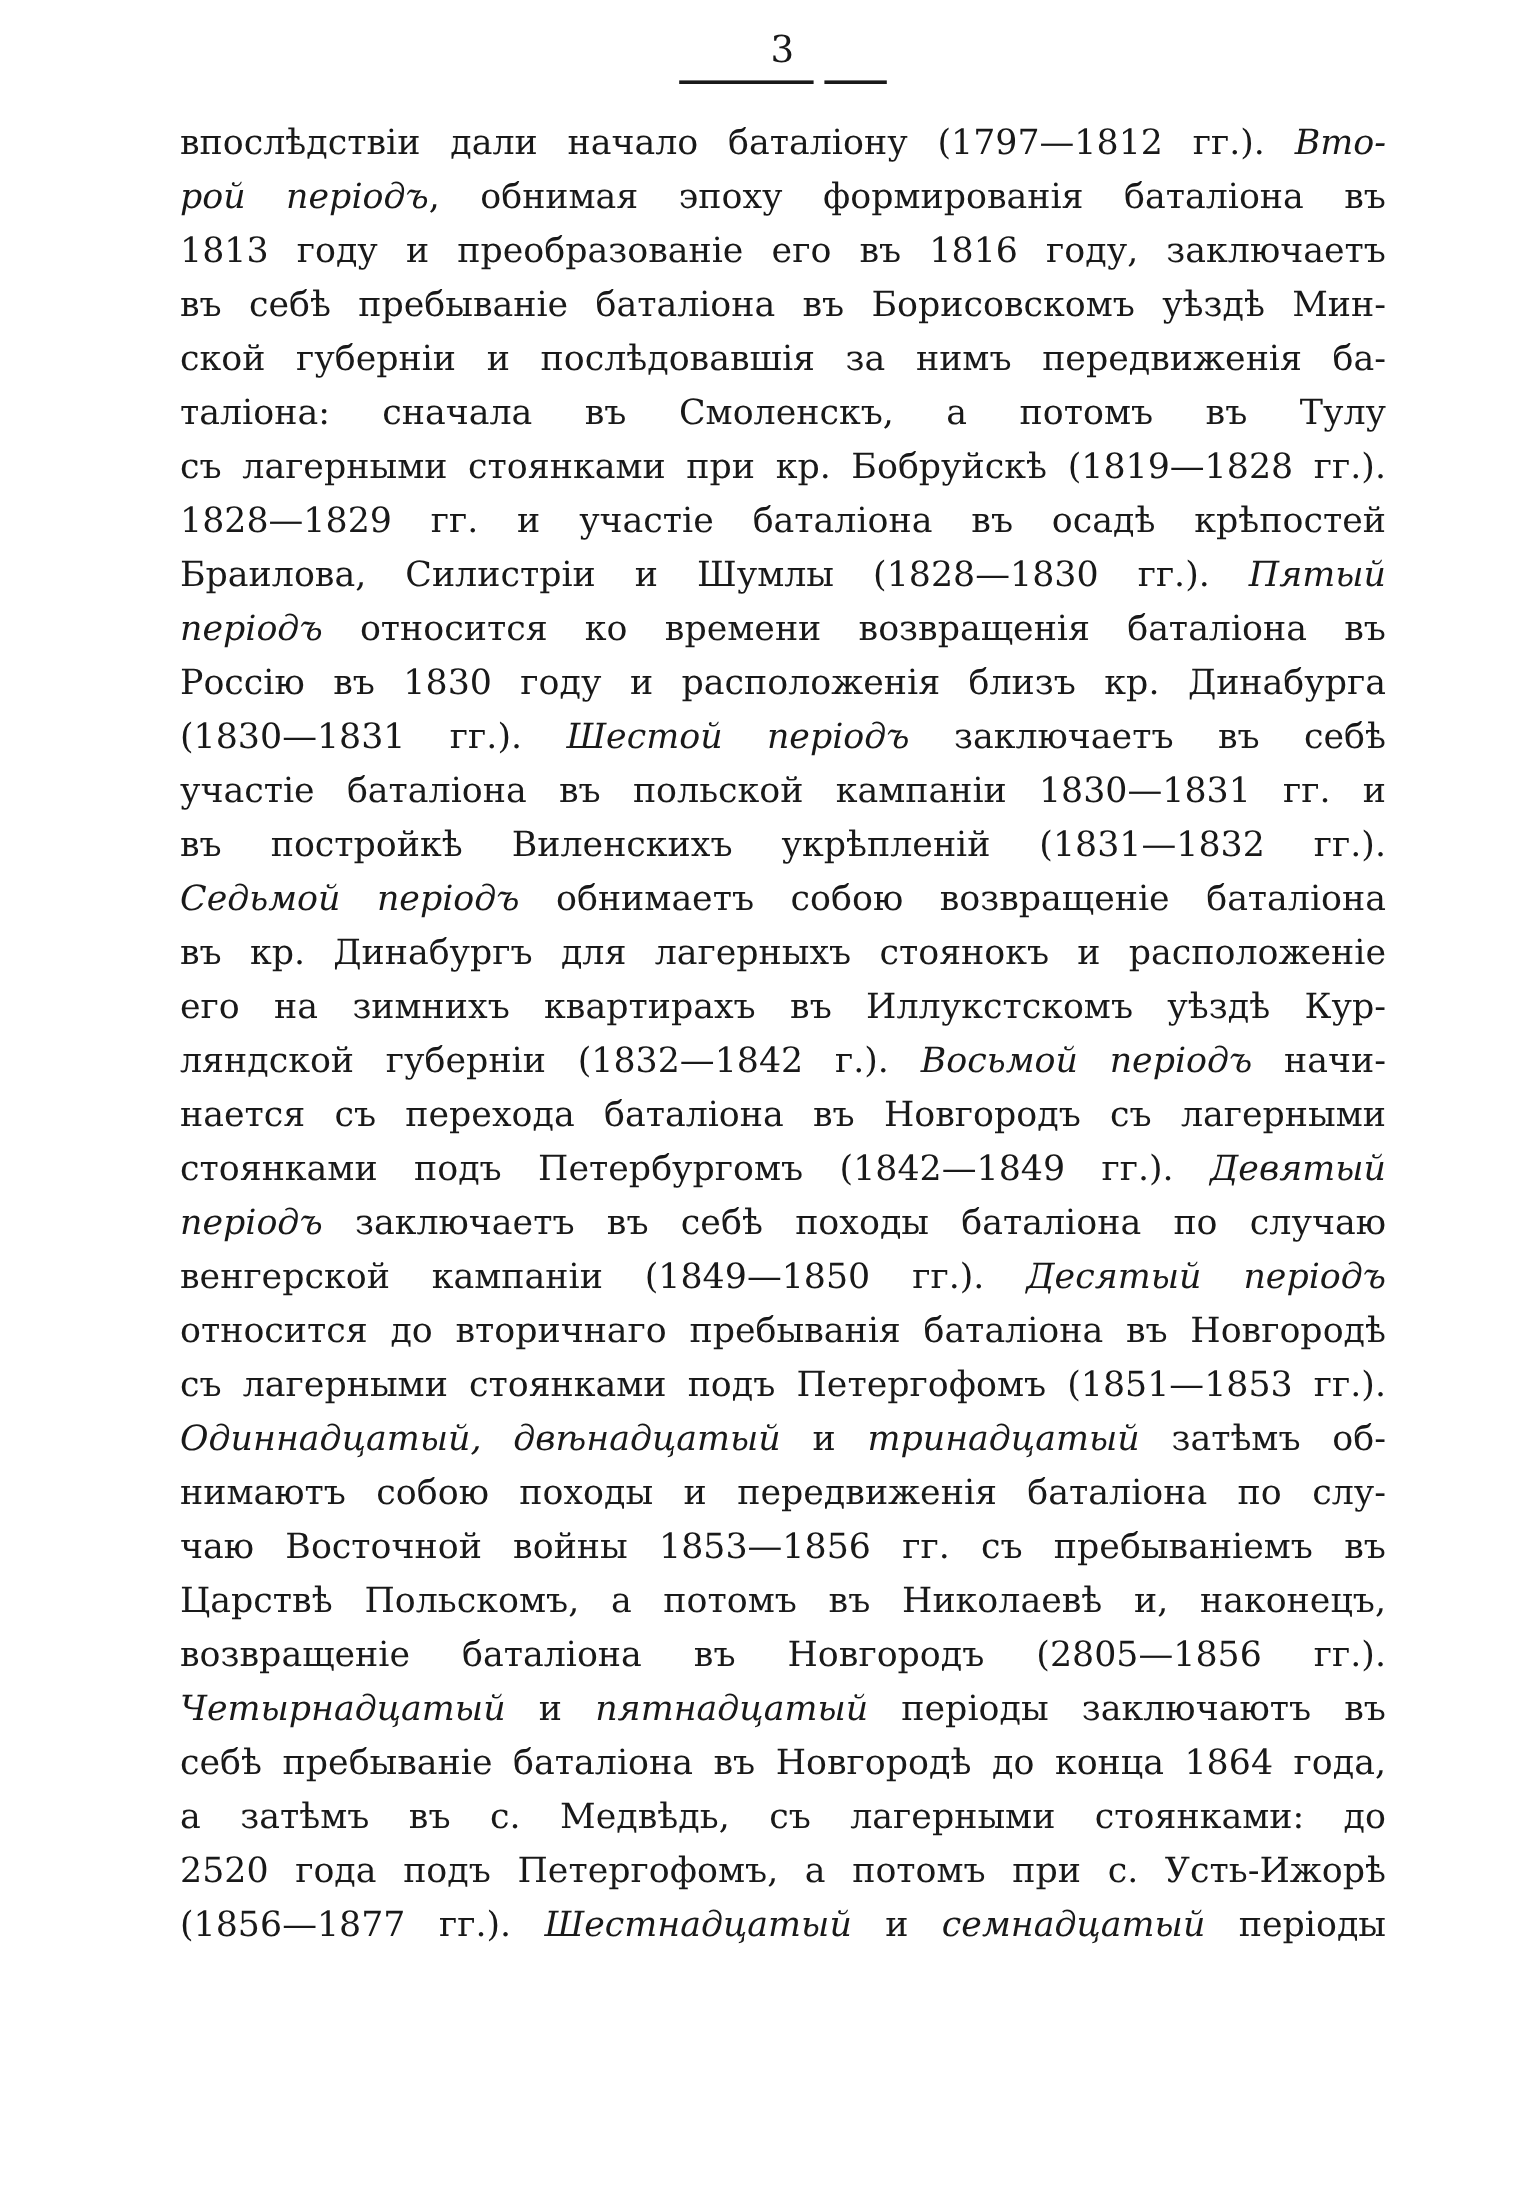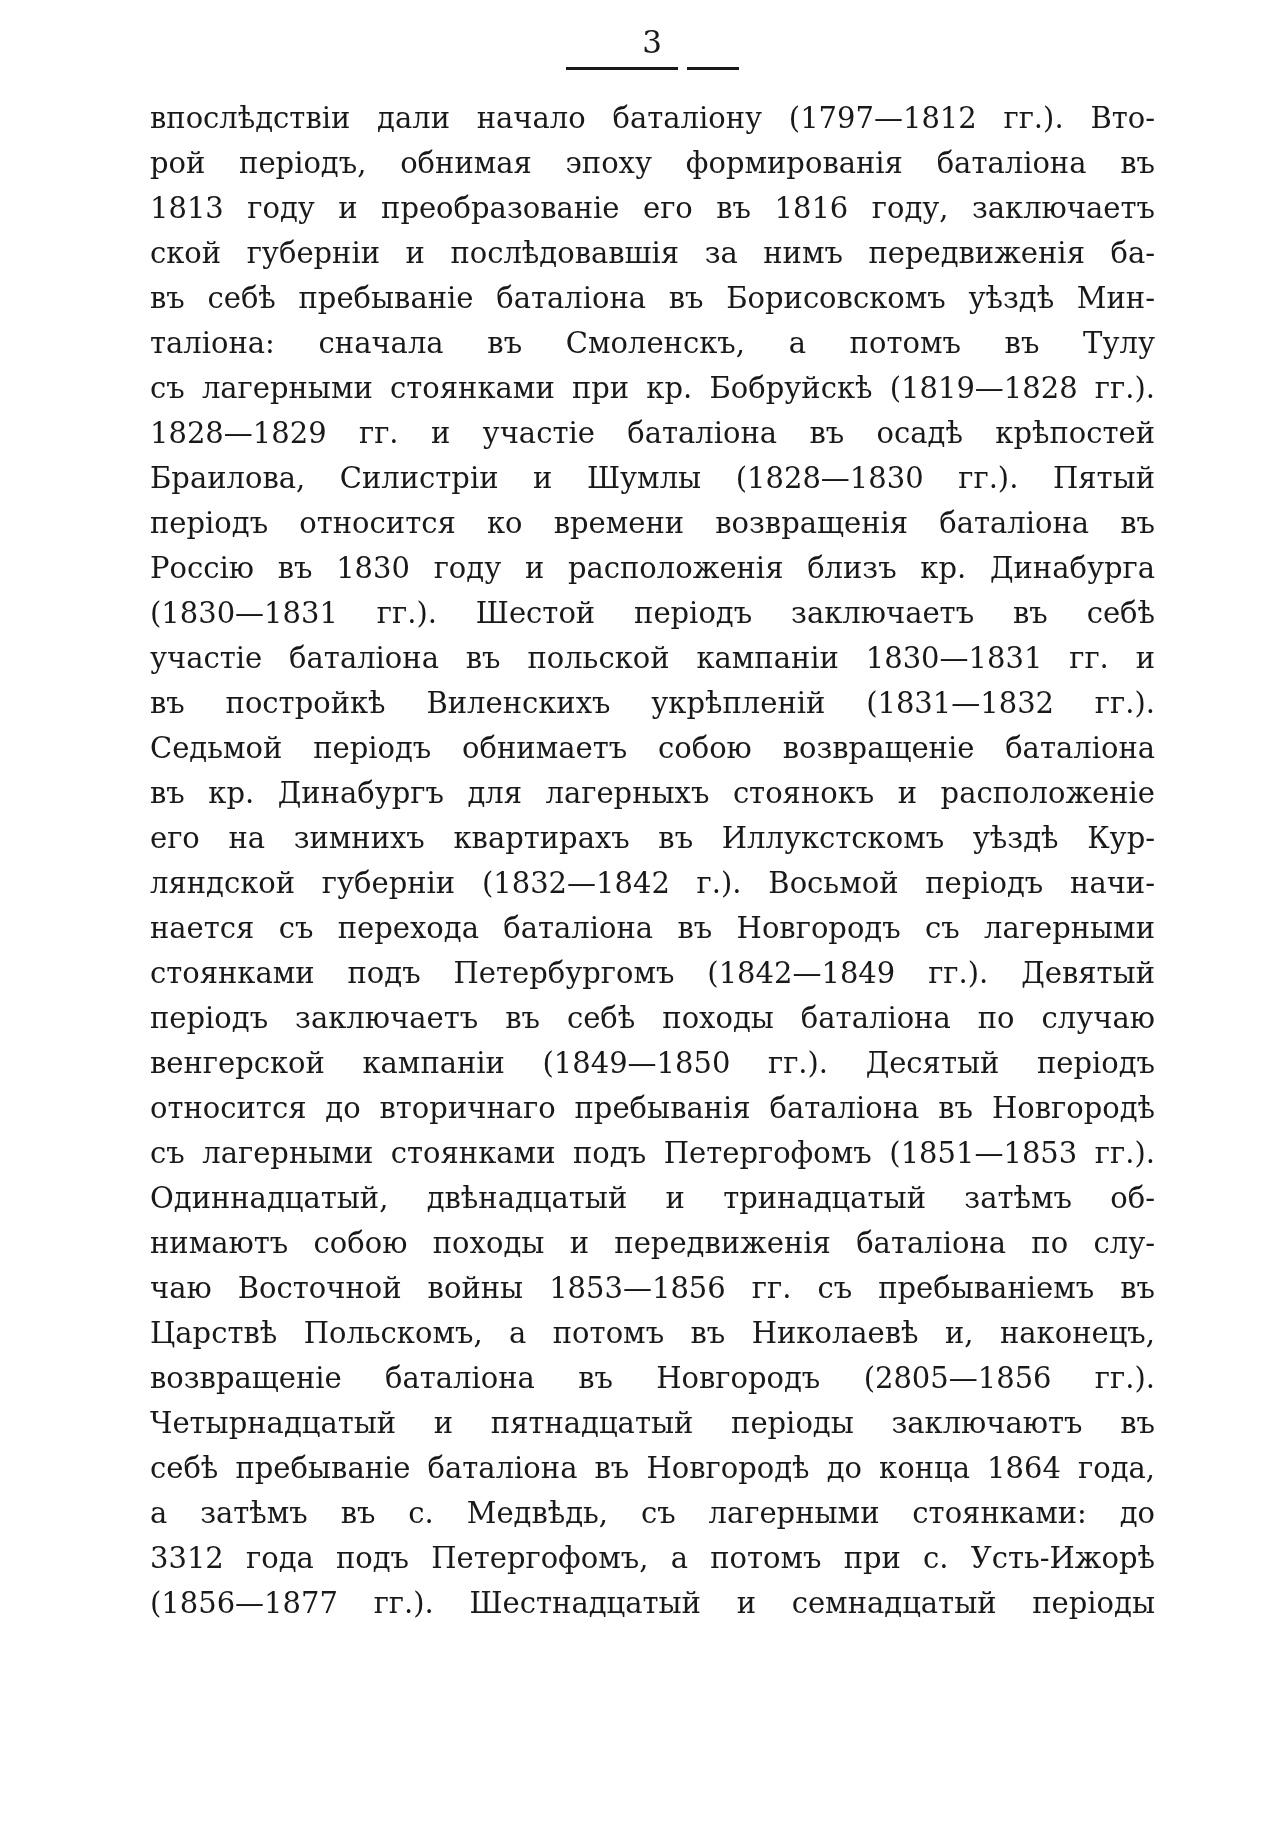--- a/index.html
+++ b/index.html
@@ -49,39 +49,39 @@
     font-size:29px;
   }
   .line{
     height:45px;
     line-height:45px;
     text-align:justify;
     text-align-last:justify;
     -moz-text-align-last:justify;
   }
   .seg{font-style:normal;}
-  .seg.it{}
+  .seg.it{font-style:italic;}
 </style>
 </head>
 <body>
 
 <div class="page">
   <div class="page-header">
     <div class="page-number">3</div>
     <div class="header-rule">
       <span class="rule-segment long"></span>
       <span class="rule-segment short"></span>
     </div>
   </div>
   <div class="text-block">
       <div class="line"><span class="seg">впослѣдствіи дали начало баталіону (1797—1812 гг.). </span><span class="seg it">Вто-</span></div>
       <div class="line"><span class="seg it">рой періодъ</span><span class="seg">, обнимая эпоху формированія баталіона въ</span></div>
       <div class="line"><span class="seg">1813 году и преобразованіе его въ 1816 году, заключаетъ</span></div>
+      <div class="line"><span class="seg">въ себѣ пребываніе баталіона въ Борисовскомъ уѣздѣ Мин-</span></div>
       <div class="line"><span class="seg">ской губерніи и послѣдовавшія за нимъ передвиженія ба-</span></div>
-      <div class="line"><span class="seg">въ себѣ пребываніе баталіона въ Борисовскомъ уѣздѣ Мин-</span></div>
       <div class="line"><span class="seg">таліона: сначала въ Смоленскъ, а потомъ въ Тулу</span></div>
       <div class="line"><span class="seg">съ лагерными стоянками при кр. Бобруйскѣ (1819—1828 гг.).</span></div>
       <div class="line"><span class="seg">1828—1829 гг. и участіе баталіона въ осадѣ крѣпостей</span></div>
       <div class="line"><span class="seg">Браилова, Силистріи и Шумлы (1828—1830 гг.). </span><span class="seg it">Пятый</span></div>
       <div class="line"><span class="seg it">періодъ</span><span class="seg"> относится ко времени возвращенія баталіона въ</span></div>
       <div class="line"><span class="seg">Россію въ 1830 году и расположенія близъ кр. Динабурга</span></div>
       <div class="line"><span class="seg">(1830—1831 гг.). </span><span class="seg it">Шестой періодъ</span><span class="seg"> заключаетъ въ себѣ</span></div>
       <div class="line"><span class="seg">участіе баталіона въ польской кампаніи 1830—1831 гг. и</span></div>
       <div class="line"><span class="seg">въ постройкѣ Виленскихъ укрѣпленій (1831—1832 гг.).</span></div>
       <div class="line"><span class="seg it">Седьмой періодъ</span><span class="seg"> обнимаетъ собою возвращеніе баталіона</span></div>
@@ -95,16 +95,16 @@
       <div class="line"><span class="seg">относится до вторичнаго пребыванія баталіона въ Новгородѣ</span></div>
       <div class="line"><span class="seg">съ лагерными стоянками подъ Петергофомъ (1851—1853 гг.).</span></div>
       <div class="line"><span class="seg it">Одиннадцатый, двѣнадцатый</span><span class="seg"> и </span><span class="seg it">тринадцатый</span><span class="seg"> затѣмъ об-</span></div>
       <div class="line"><span class="seg">нимаютъ собою походы и передвиженія баталіона по слу-</span></div>
       <div class="line"><span class="seg">чаю Восточной войны 1853—1856 гг. съ пребываніемъ въ</span></div>
       <div class="line"><span class="seg">Царствѣ Польскомъ, а потомъ въ Николаевѣ и, наконецъ,</span></div>
       <div class="line"><span class="seg">возвращеніе баталіона въ Новгородъ (2805—1856 гг.).</span></div>
       <div class="line"><span class="seg it">Четырнадцатый</span><span class="seg"> и </span><span class="seg it">пятнадцатый</span><span class="seg"> періоды заключаютъ въ</span></div>
       <div class="line"><span class="seg">себѣ пребываніе баталіона въ Новгородѣ до конца 1864 года,</span></div>
       <div class="line"><span class="seg">а затѣмъ въ с. Медвѣдь, съ лагерными стоянками: до</span></div>
-      <div class="line"><span class="seg">3312 года подъ Петергофомъ, а потомъ при с. Усть-Ижорѣ</span></div>
+      <div class="line"><span class="seg">2520 года подъ Петергофомъ, а потомъ при с. Усть-Ижорѣ</span></div>
       <div class="line"><span class="seg">(1856—1877 гг.). </span><span class="seg it">Шестнадцатый</span><span class="seg"> и </span><span class="seg it">семнадцатый</span><span class="seg"> періоды</span></div>
     </div>
 </div>
 
 </body></html>

